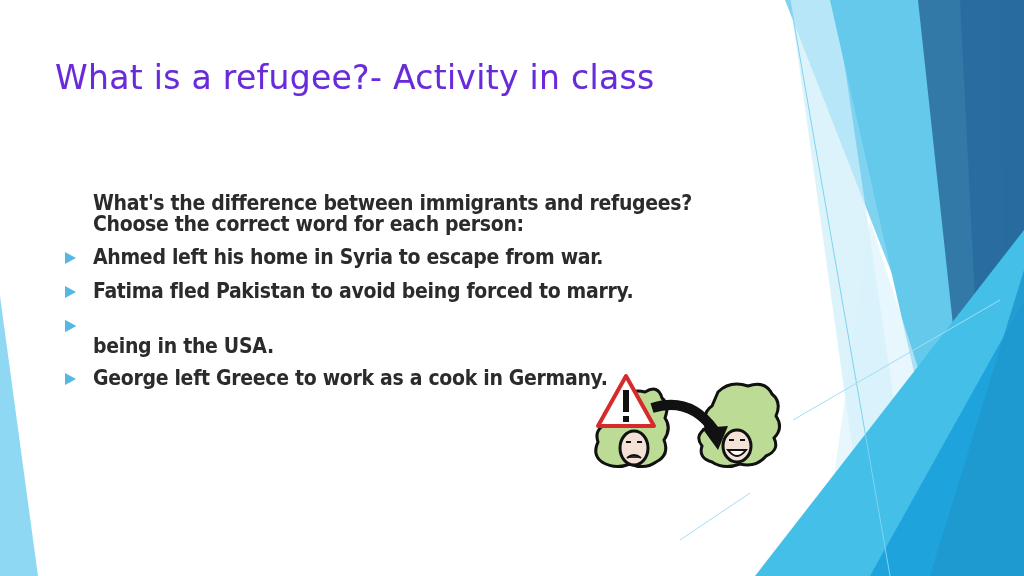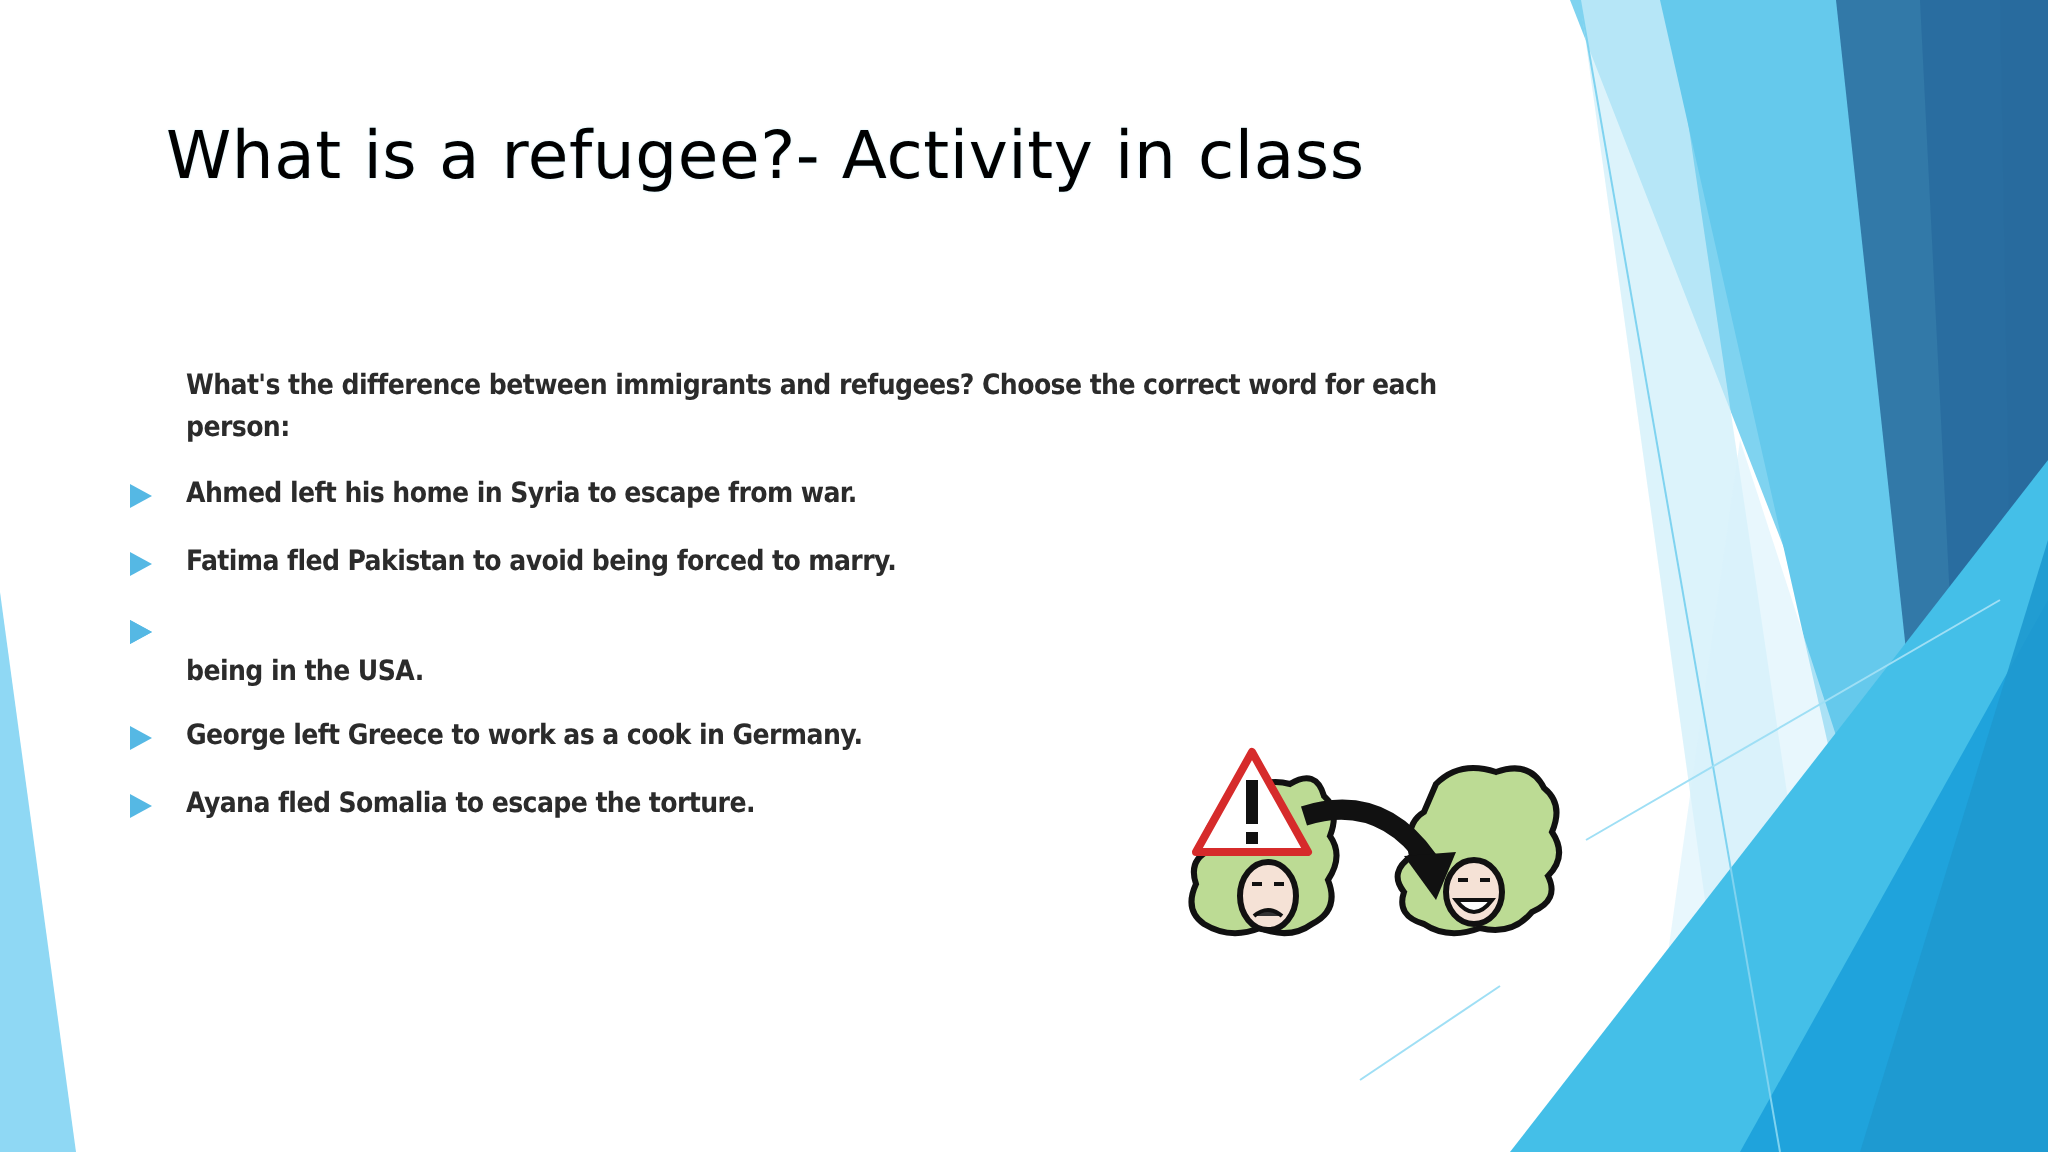--- a/index.html
+++ b/index.html
@@ -3,31 +3,31 @@
 <meta charset="utf-8">
 <style>
   html, body { margin: 0; padding: 0; }
   body {
     width: 1024px; height: 576px; overflow: hidden; position: relative;
     background: #ffffff;
     font-family: "DejaVu Sans", sans-serif;
   }
   #bg { position: absolute; left: 0; top: 0; width: 1024px; height: 576px; }
   .title {
-    position: absolute; left: 83px; top: 58px;
-    font-size: 33px; color: #000000; letter-spacing: 0.3px;
+    position: absolute; left: 55px; top: 58px;
+    font-size: 33px; color: #6d28d9; letter-spacing: 0.3px;
     font-family: "DejaVu Sans", sans-serif;
     text-shadow: 0 0 1px rgba(91,197,236,0.4);
     white-space: nowrap;
   }
   .content {
-    position: absolute; left: 64px; top: 183px; width: 680px;
+    position: absolute; left: 64px; top: 193px; width: 680px;
     font-family: "DejaVu Sans Condensed", "DejaVu Sans", sans-serif;
     font-stretch: condensed;
-    font-size: 14px; color: #2b2b2b; font-weight: bold;
+    font-size: 21px; color: #2b2b2b; font-weight: bold;
     letter-spacing: -0.3px;
   }
   .intro { padding-left: 29px; line-height: 21px; margin-bottom: 12px; }
   .bullet { position: relative; padding-left: 29px; line-height: 21px; margin-bottom: 13px; }
   .bullet .arrow {
     position: absolute; left: 1px; top: 5px; width: 0; height: 0;
     border-top: 6px solid transparent; border-bottom: 6px solid transparent;
     border-left: 11px solid #55b8e4;
   }
   .bullet.tight { margin-bottom: 11px; }
@@ -81,24 +81,20 @@
   </div>
   <div class="bullet tight">
     <span class="arrow"></span>
     <br>
     <span>being in the USA.</span>
   </div>
   <div class="bullet">
     <span class="arrow"></span>
     <span>George left Greece to work as a cook in Germany.</span>
   </div>
-  <div class="bullet">
-    <span class="arrow"></span>
-    <span>Ayana fled Somalia to escape the torture.</span>
-  </div>
 </div>
 
 <svg id="illustration" viewBox="0 0 200 110" xmlns="http://www.w3.org/2000/svg">
 
   <g>
     <path d="M30,30 Q40,18 55,22 Q68,14 72,28 Q80,35 75,48 Q82,58 74,70 Q80,85 66,92 Q55,100 40,94 Q25,100 12,92 Q2,85 8,72 Q4,60 15,55 Q10,42 22,38 Z" fill="#bcdb94" stroke="#111" stroke-width="3"></path>
   </g>
 
   <g>
     <path d="M128,22 Q140,10 158,16 Q175,10 182,24 Q192,32 186,46 Q194,58 184,68 Q190,80 176,86 Q166,98 150,94 Q134,100 122,92 Q108,88 112,76 Q104,66 116,58 Q112,42 122,36 Z" fill="#bcdb94" stroke="#111" stroke-width="3"></path>

